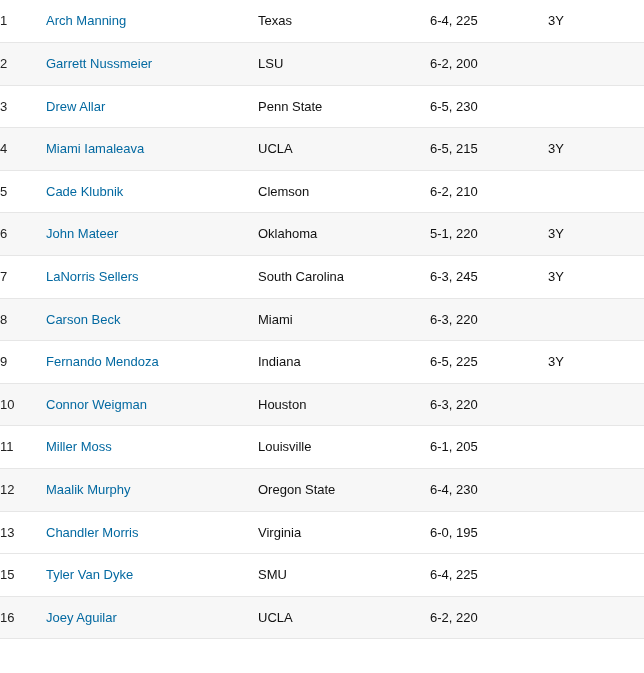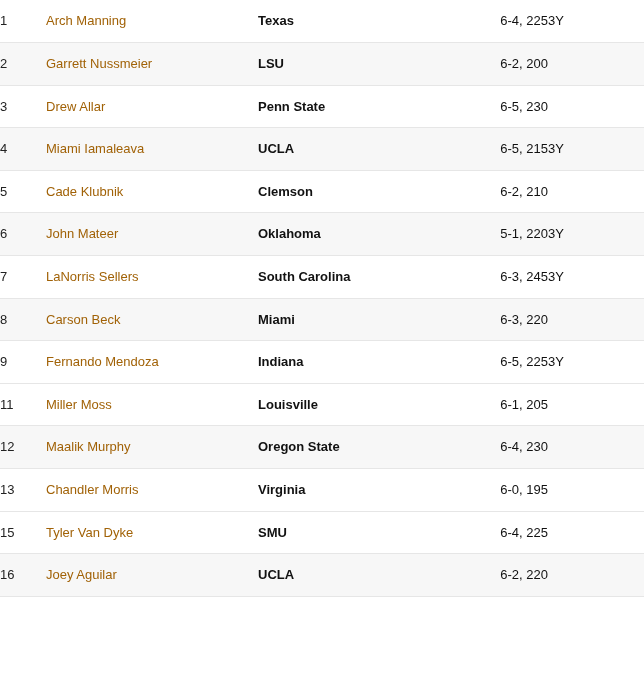--- a/index.html
+++ b/index.html
@@ -39,33 +39,31 @@
   }
   td.col-rank {
     width: 46px;
     padding-left: 20px;
     font-size: 12.5px;
     color: #222;
   }
   td.col-player {
     width: 212px;
     font-size: 13px;
-    color: #a16207;
+    color: #0369a1;
   }
   td.col-team {
     width: 172px;
     font-size: 13px;
     color: #111;
-    font-weight: bold;
   }
   td.col-measure {
     width: 118px;
     font-size: 13px;
     color: #111;
-    text-align: right;
   }
   td.col-exp {
     width: 96px;
     font-size: 13px;
     color: #111;
     margin-top: 16px;
   }
 </style>
 </head>
 <body>
@@ -128,20 +126,27 @@
       <td class="col-measure">6-3, 220</td>
       <td class="col-exp"></td>
     </tr>
     <tr class="odd-row">
       <td class="col-rank">9</td>
       <td class="col-player">Fernando Mendoza</td>
       <td class="col-team">Indiana</td>
       <td class="col-measure">6-5, 225</td>
       <td class="col-exp">3Y</td>
     </tr>
+    <tr class="even-row">
+      <td class="col-rank">10</td>
+      <td class="col-player">Connor Weigman</td>
+      <td class="col-team">Houston</td>
+      <td class="col-measure">6-3, 220</td>
+      <td class="col-exp"></td>
+    </tr>
     <tr class="odd-row">
       <td class="col-rank">11</td>
       <td class="col-player">Miller Moss</td>
       <td class="col-team">Louisville</td>
       <td class="col-measure">6-1, 205</td>
       <td class="col-exp"></td>
     </tr>
     <tr class="even-row">
       <td class="col-rank">12</td>
       <td class="col-player">Maalik Murphy</td>

